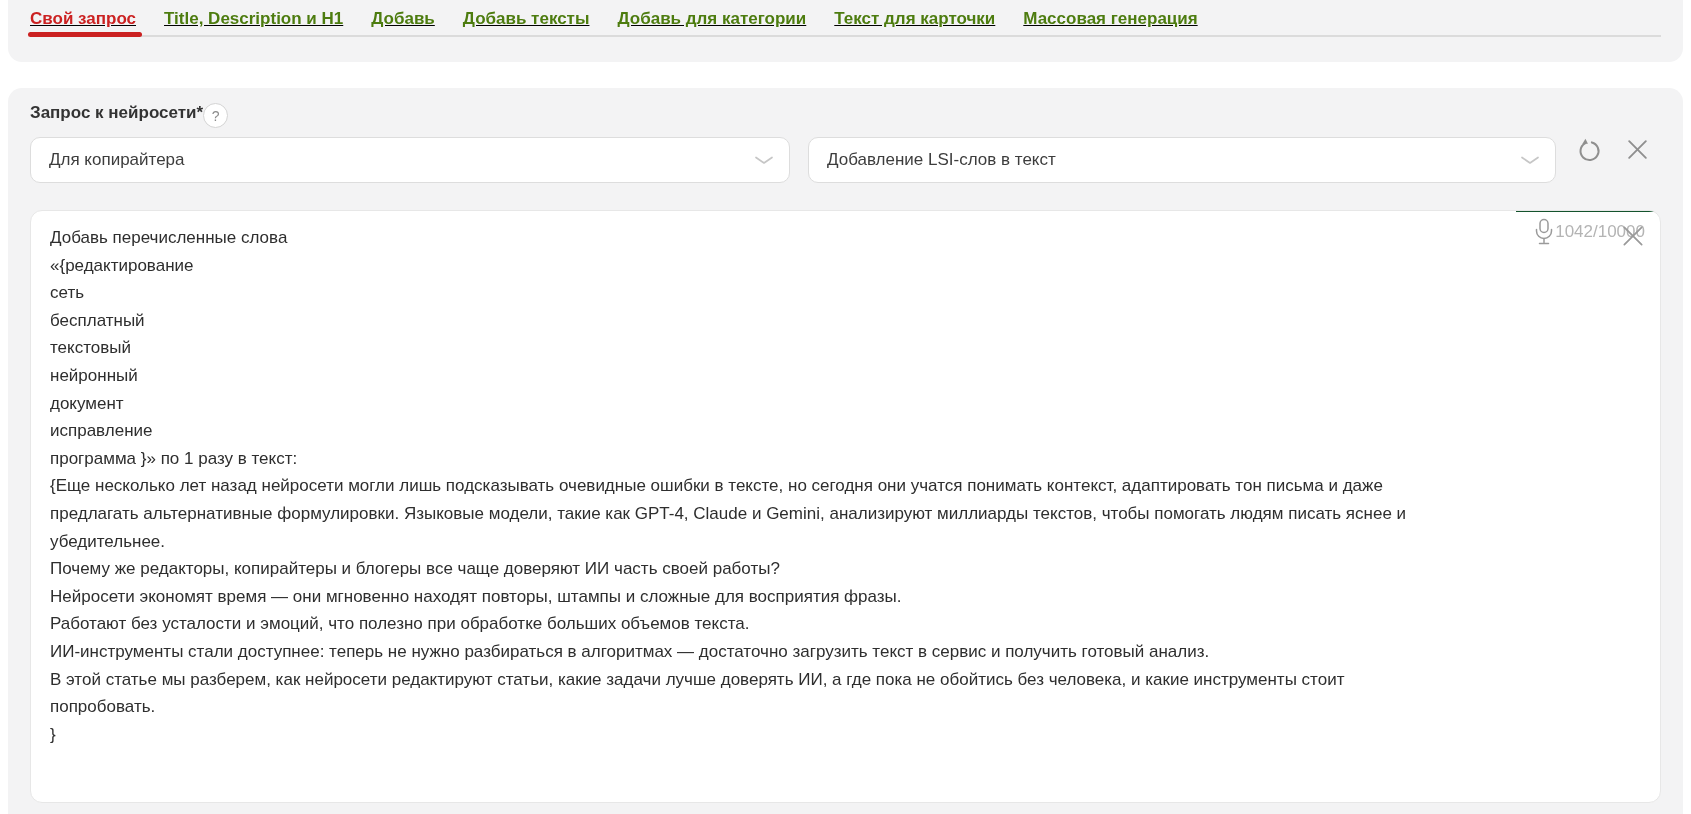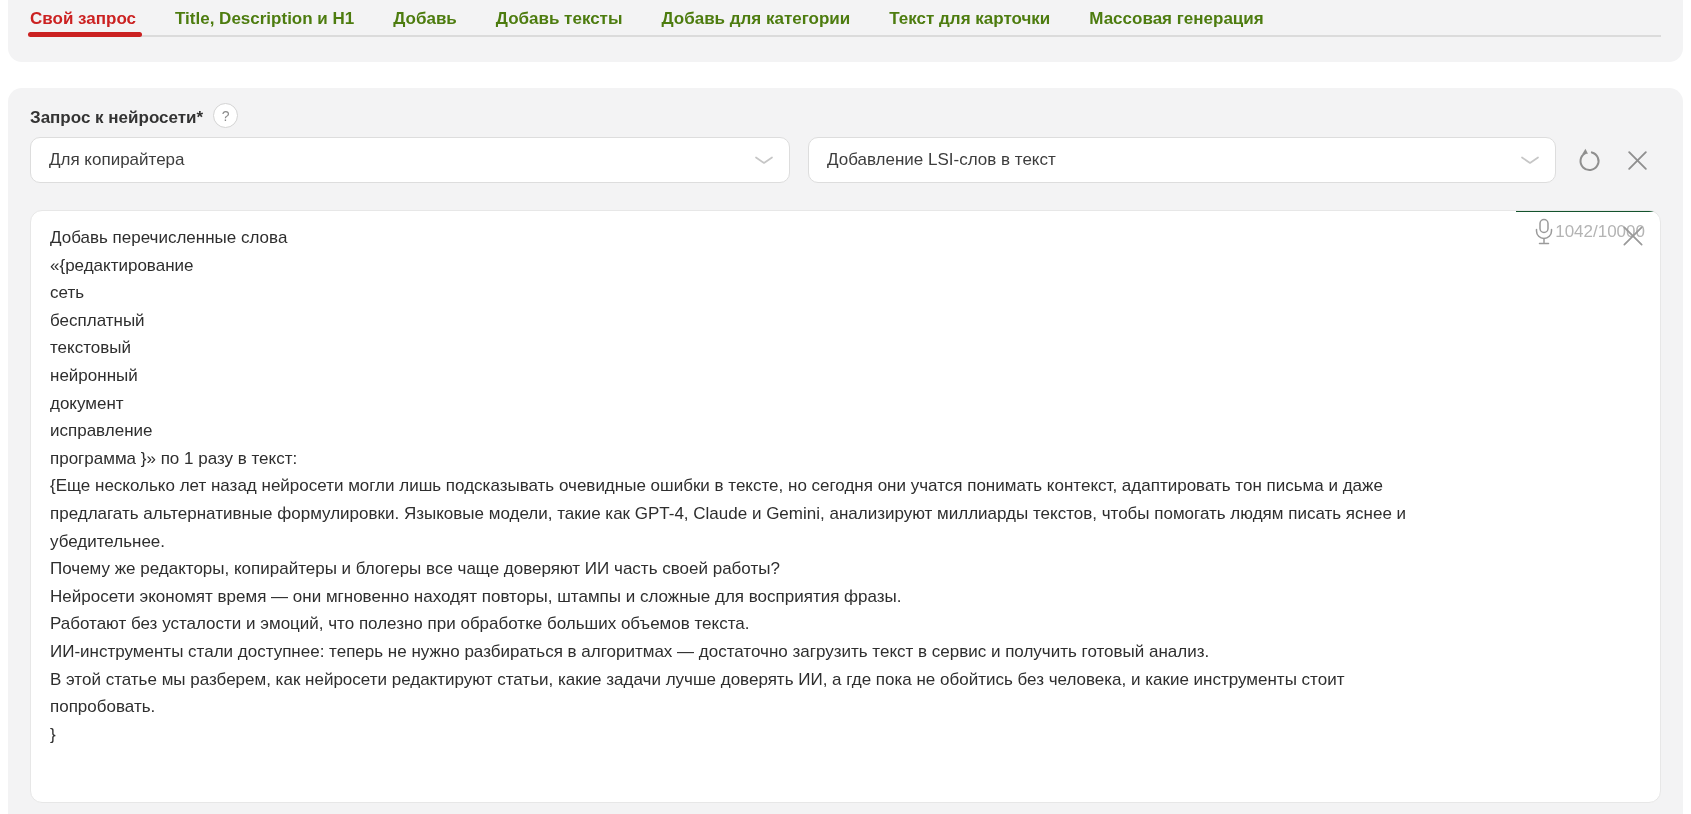--- a/index.html
+++ b/index.html
@@ -4,38 +4,38 @@
 <style>
   * { margin:0; padding:0; box-sizing:border-box; }
   html,body { width:1691px; height:814px; background:#ffffff; overflow:hidden;
               font-family:"Liberation Sans","DejaVu Sans",sans-serif; }
 
   
   .tabs-card { margin:0 8px; height:62px; background:#f3f3f4;
                border-radius:0 0 14px 14px; position:relative; }
   .tabs-hairline { position:absolute; top:35px; left:22px; width:1631px; height:2px;
                    background:#dbdbdb; }
-  .tabs { position:relative; display:flex; gap:39px; padding:9px 0 0 22px; }
+  .tabs { position:relative; display:flex; gap:28px; padding:9px 0 0 22px;text-decoration:underline; }
   .tab { font-size:17px; font-weight:bold; color:#4d7c0f; white-space:nowrap;
          position:relative; height:22px; cursor:pointer; }
   .tab.active { color:#cb2121; }
   .tab.active::after { content:''; position:absolute; left:-2px; right:-6px; top:23px;
                        height:5px; background:#cb2121; border-radius:3px; }
 
   
   .panel { margin:26px 8px 0 8px; height:726px; background:#f3f3f4;
            border-radius:14px 14px 0 0; padding:15px 22px 0 22px; }
 
-  .label-row { display:flex; align-items:flex-end; gap:10px; height:25px; }
+  .label-row { display:flex; align-items:flex-start; height:25px; }
   .label { font-size:17px; font-weight:bold; color:#333333; }
   .help { width:25px; height:25px; border-radius:50%; background:#ffffff;
           border:1px solid #d4d4d4; color:#8a8a8a; font-size:14px;
           display:flex; align-items:center; justify-content:center; cursor:pointer; }
 
-  .selects-row { margin-top:9px; display:flex; align-items:center; }
+  .selects-row { margin-top:9px; display:flex; align-items:flex-start; }
   .select { height:46px; background:#ffffff; border:1px solid #dddddd; border-radius:10px;
             display:flex; align-items:center; justify-content:space-between;
             padding:0 16px 0 18px; font-size:17px; color:#3d3d3d; cursor:pointer; }
   .select-1 { width:760px; }
   .select-2 { width:748px; margin-left:18px;gap:36px; }
   .icon-btn { background:none; border:none; cursor:pointer; display:flex;
               align-items:center; justify-content:center; padding:0; }
   .reset-btn { margin-left:20px; }
   .clear-btn { margin-left:22px; }
 

